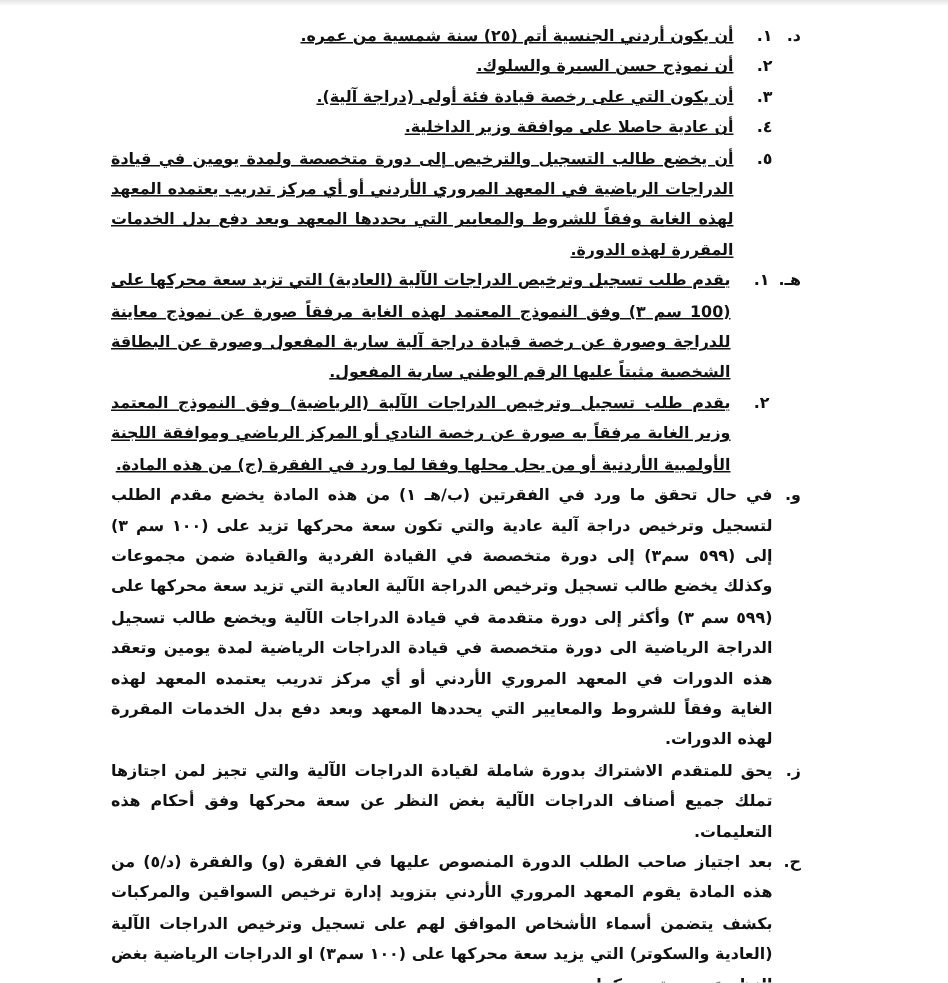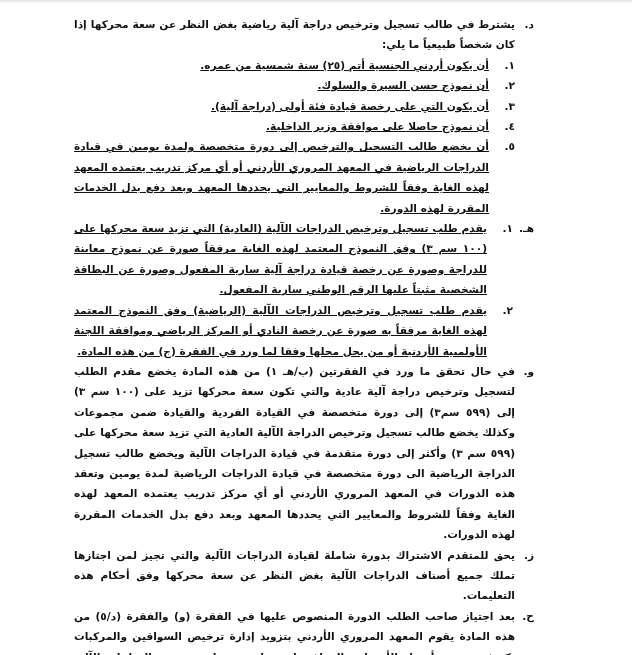--- a/index.html
+++ b/index.html
@@ -30,56 +30,55 @@
 </head>
 <body>
 
 <div class="top-shade"></div>
 
 <div class="doc">
 
   <div class="clause">
     <span class="mark">د.</span>
     <div class="body">
-      <div>يشترط في طالب تسجيل وترخيص دراجة آلية رياضية بغض النظر عن سعة محركها إذا كان شخصاً طبيعياً ما يلي:</div>
       <div class="items">
         <div class="sub">
           <span class="num">١.</span>
           <span class="txt">أن يكون أردني الجنسية أتم (٢٥) سنة شمسية من عمره.</span>
         </div>
         <div class="sub">
           <span class="num">٢.</span>
           <span class="txt">أن نموذج حسن السيرة والسلوك.</span>
         </div>
         <div class="sub">
           <span class="num">٣.</span>
           <span class="txt">أن يكون التي على رخصة قيادة فئة أولى (دراجة آلية).</span>
         </div>
         <div class="sub">
           <span class="num">٤.</span>
-          <span class="txt">أن نموذج حاصلا على موافقة وزير الداخلية.</span>
+          <span class="txt">أن عادية حاصلا على موافقة وزير الداخلية.</span>
         </div>
         <div class="sub">
           <span class="num">٥.</span>
           <span class="txt">أن يخضع طالب التسجيل والترخيص إلى دورة متخصصة ولمدة يومين في قيادة الدراجات الرياضية في المعهد المروري الأردني أو أي مركز تدريب يعتمده المعهد لهذه الغاية وفقاً للشروط والمعايير التي يحددها المعهد وبعد دفع بدل الخدمات المقررة لهذه الدورة.</span>
         </div>
       </div>
     </div>
   </div>
 
   <div class="clause e">
     <span class="mark">هـ.</span>
     <div class="body">
       <div class="sub">
         <span class="num">١.</span>
-        <span class="txt">يقدم طلب تسجيل وترخيص الدراجات الآلية (العادية) التي تزيد سعة محركها على (١٠٠ سم ٣) وفق النموذج المعتمد لهذه الغاية مرفقاً صورة عن نموذج معاينة للدراجة وصورة عن رخصة قيادة دراجة آلية سارية المفعول وصورة عن البطاقة الشخصية مثبتاً عليها الرقم الوطني سارية المفعول.</span>
+        <span class="txt">يقدم طلب تسجيل وترخيص الدراجات الآلية (العادية) التي تزيد سعة محركها على (100 سم ٣) وفق النموذج المعتمد لهذه الغاية مرفقاً صورة عن نموذج معاينة للدراجة وصورة عن رخصة قيادة دراجة آلية سارية المفعول وصورة عن البطاقة الشخصية مثبتاً عليها الرقم الوطني سارية المفعول.</span>
       </div>
       <div class="sub">
         <span class="num">٢.</span>
-        <span class="txt">يقدم طلب تسجيل وترخيص الدراجات الآلية (الرياضية) وفق النموذج المعتمد لهذه الغاية مرفقاً به صورة عن رخصة النادي أو المركز الرياضي وموافقة اللجنة الأولمبية الأردنية أو من يحل محلها وفقا لما ورد في الفقرة (ج) من هذه المادة.</span>
+        <span class="txt">يقدم طلب تسجيل وترخيص الدراجات الآلية (الرياضية) وفق النموذج المعتمد وزير الغاية مرفقاً به صورة عن رخصة النادي أو المركز الرياضي وموافقة اللجنة الأولمبية الأردنية أو من يحل محلها وفقا لما ورد في الفقرة (ج) من هذه المادة.</span>
       </div>
     </div>
   </div>
 
   <div class="clause">
     <span class="mark">و.</span>
     <div class="body">في حال تحقق ما ورد في الفقرتين (ب/هـ ١) من هذه المادة يخضع مقدم الطلب لتسجيل وترخيص دراجة آلية عادية والتي تكون سعة محركها تزيد على (١٠٠ سم ٣) إلى (٥٩٩ سم٣) إلى دورة متخصصة في القيادة الفردية والقيادة ضمن مجموعات وكذلك يخضع طالب تسجيل وترخيص الدراجة الآلية العادية التي تزيد سعة محركها على (٥٩٩ سم ٣) وأكثر إلى دورة متقدمة في قيادة الدراجات الآلية ويخضع طالب تسجيل الدراجة الرياضية الى دورة متخصصة في قيادة الدراجات الرياضية لمدة يومين وتعقد هذه الدورات في المعهد المروري الأردني أو أي مركز تدريب يعتمده المعهد لهذه الغاية وفقاً للشروط والمعايير التي يحددها المعهد وبعد دفع بدل الخدمات المقررة لهذه الدورات.</div>
   </div>
 
   <div class="clause">

